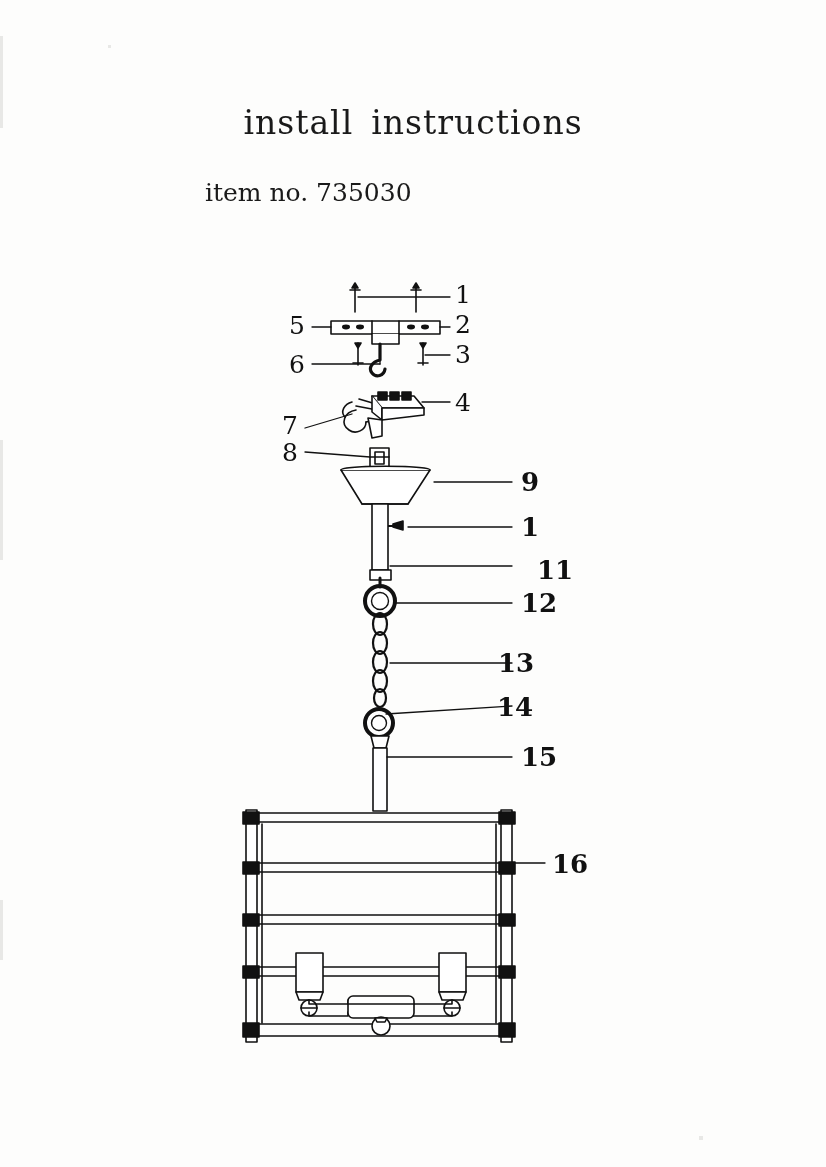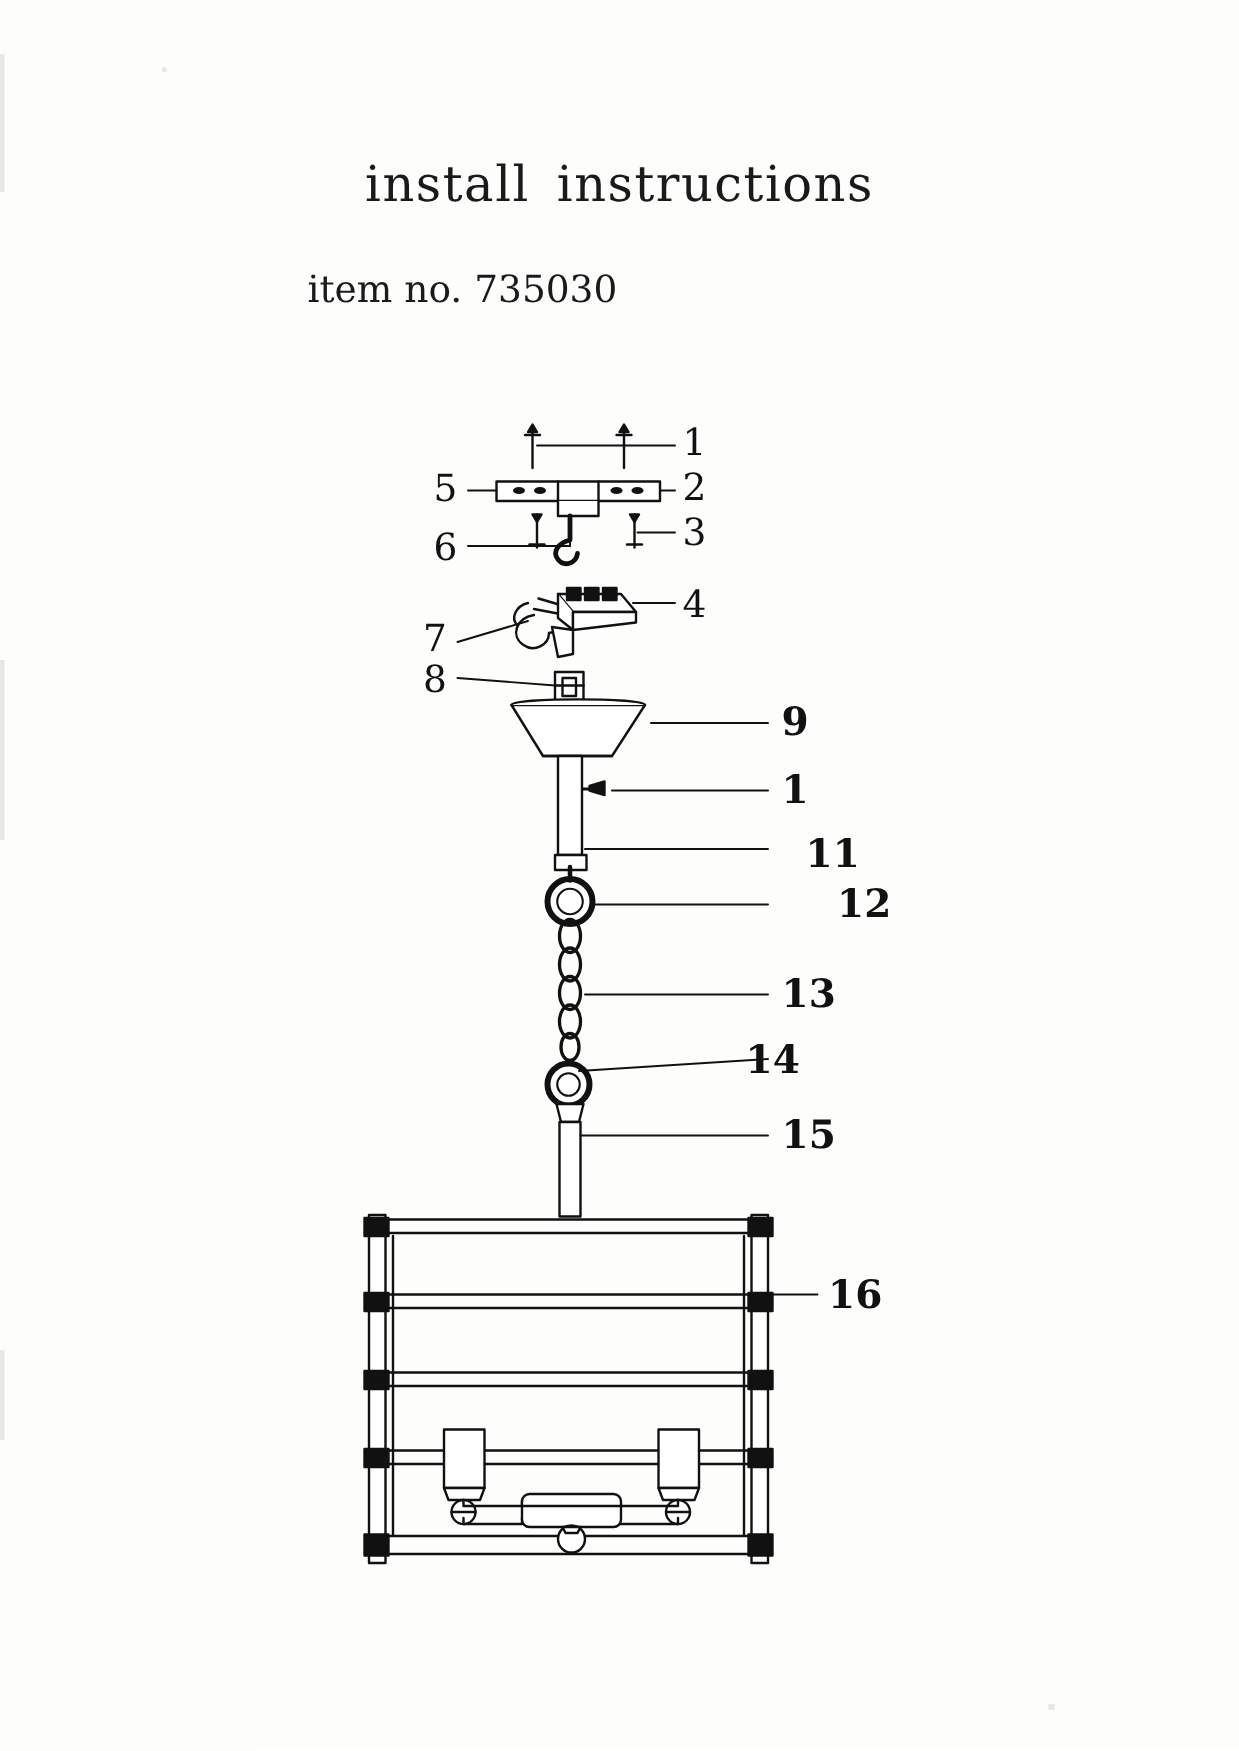--- a/index.html
+++ b/index.html
@@ -260,20 +260,20 @@
     <div class="callout small" style="left:455px; top:312px;">2</div>
     <div class="callout small" style="left:455px; top:342px;">3</div>
     <div class="callout small" style="left:455px; top:390px;">4</div>
     <div class="callout small" style="left:289px; top:313px;">5</div>
     <div class="callout small" style="left:289px; top:352px;">6</div>
     <div class="callout small" style="left:282px; top:413px;">7</div>
     <div class="callout small" style="left:282px; top:440px;">8</div>
     <div class="callout big" style="left:521px; top:469px;">9</div>
     <div class="callout big" style="left:521px; top:514px;">1</div>
     <div class="callout big" style="left:521px; top:557px;margin-left:16px;">11</div>
-    <div class="callout big" style="left:521px; top:590px;margin-left:37px;">12</div>
-    <div class="callout big" style="left:521px; top:650px;">13</div>
+    <div class="callout big" style="left:521px; top:590px;">12</div>
+    <div class="callout big" style="left:498px; top:650px;">13</div>
     <div class="callout big" style="left:497px; top:694px;">14</div>
     <div class="callout big" style="left:521px; top:744px;text-align:right;">15</div>
     <div class="callout big" style="left:552px; top:851px;text-align:right;">16</div>
   </div>
 
 </div>
 
 </body></html>

